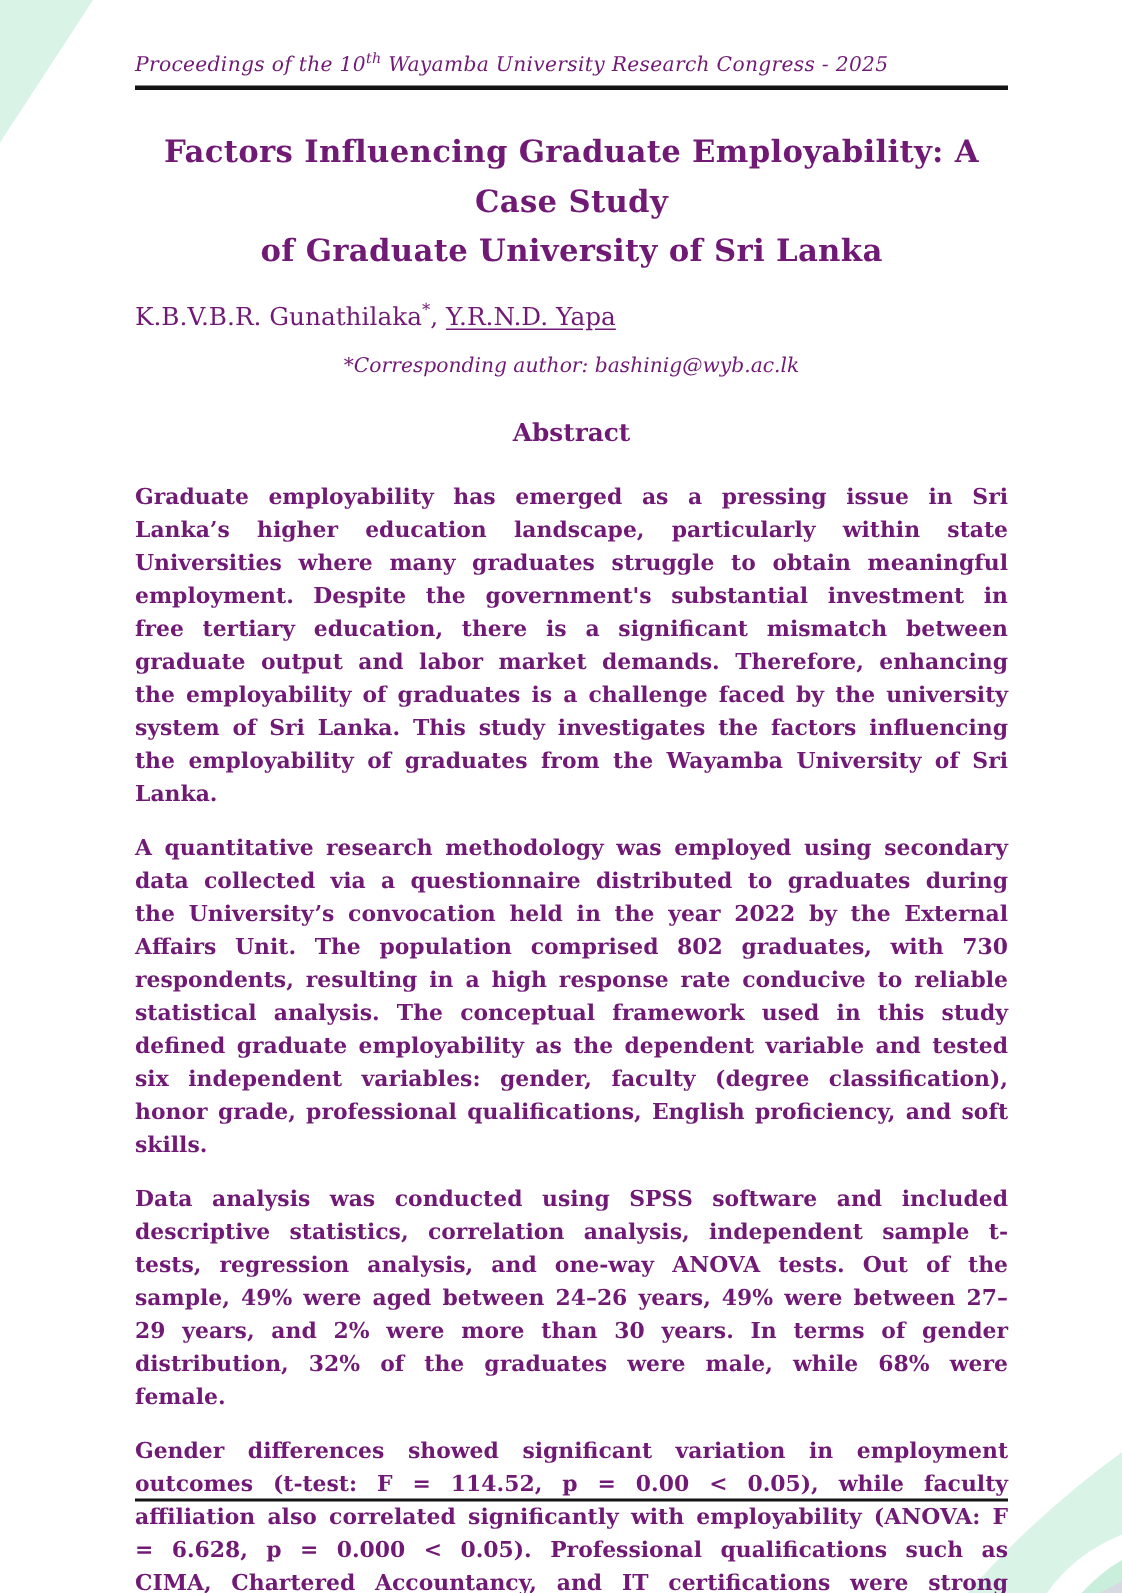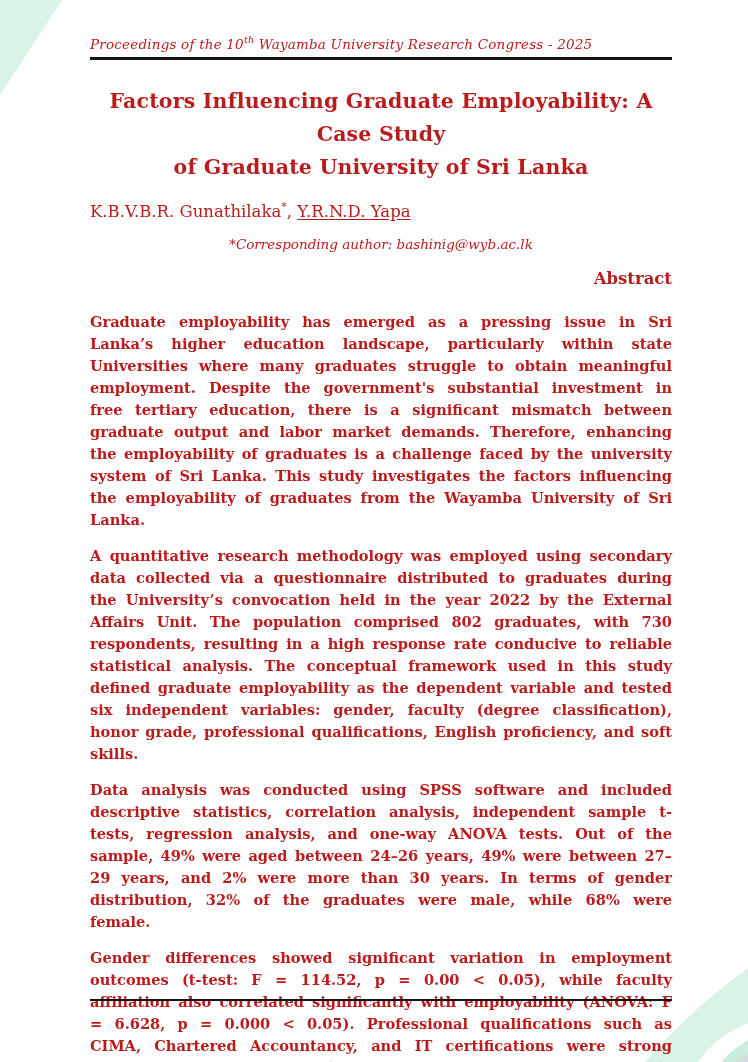--- a/index.html
+++ b/index.html
@@ -5,21 +5,21 @@
   * { margin: 0; padding: 0; box-sizing: border-box; }
   html, body { background: #ffffff; }
   .page {
     position: relative;
     width: 748px;
     height: 1062px;
     margin: 0 auto;
     background: #ffffff;
     overflow: hidden;
     font-family: "DejaVu Serif", "Liberation Serif", serif;
-    color: #b91c1c;
+    color: #701a75;
   }
   .decor { position: absolute; pointer-events: none; }
   .decor-tl { left: 0; top: 0; }
   .decor-br { right: 0; bottom: 0; }
 
   .content { position: relative; padding: 34px 76px 0 90px; }
 
   .running-header { font-style: italic; font-size: 13.5px; letter-spacing: 0.2px; }
   .running-header sup { font-size: 9.5px; font-style: italic; }
   .header-rule {
@@ -52,22 +52,22 @@
     font-style: italic;
     font-size: 14px;
   }
   .corresponding {
     margin-top: 16px;
     text-align: center;
     font-style: italic;
     font-size: 13.5px;
   }
   .abstract-heading {
-    margin-top: 17px;
-    text-align: right;
+    margin-top: 27px;
+    text-align: center;
     font-size: 16.5px;
     font-weight: bold;
   }
   .abstract-body { margin-top: 23px; }
   .abstract-body p {
     font-size: 14.6px;
     line-height: 22px;
     text-align: justify;
     margin-bottom: 14px;
     word-spacing: 1.5px;

